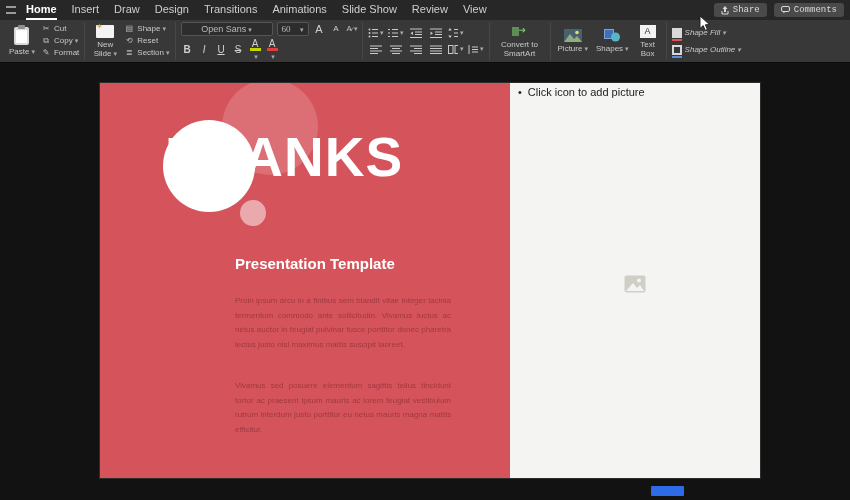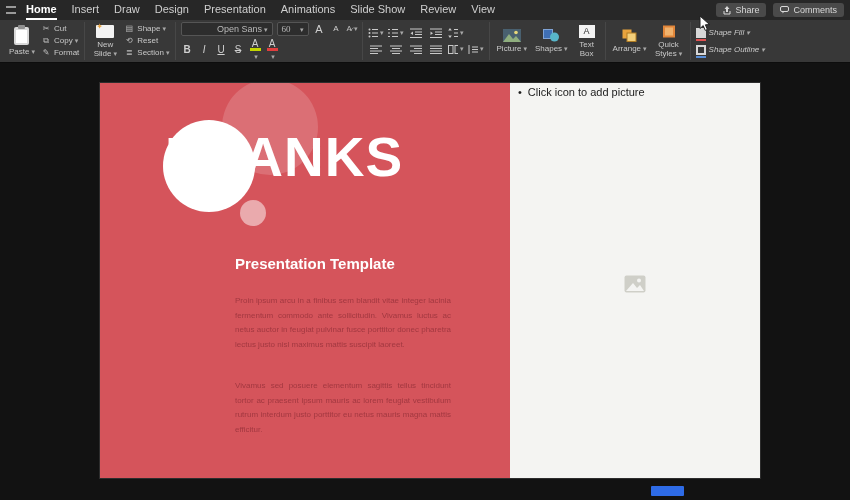--- a/index.html
+++ b/index.html
@@ -13,21 +13,21 @@
              padding:0 6px; z-index:30; }
   .app-icon { width:10px; height:8px; margin-right:10px;
               border-top:2px solid #9a9a9a; border-bottom:2px solid #9a9a9a; }
   .menu-items { display:flex; gap:15px; align-items:center; height:100%; }
   .menu-item { color:#cfcfcf; font-size:11px; height:100%; display:flex;
                align-items:center; cursor:default; border-bottom:2px solid transparent; }
   .menu-item.active { color:#ffffff; font-weight:bold; border-bottom:2px solid #ffffff; }
   .menu-right { margin-left:auto; display:flex; gap:7px; align-items:center; }
   .pill-btn { background:#4a4a4a; border:none; border-radius:3px; height:14px;
               display:flex; align-items:center; gap:4px; padding:0 7px;
-              color:#d8d8d8; font-size:9px; font-family:Liberation Sans, sans-serif; }
+              color:#d8d8d8; font-size:9px; font-family:Liberation Mono, monospace; }
 
   
   .ribbon { position:absolute; top:20px; left:0; right:0; height:43px;
             background:#383838; border-bottom:1px solid #0d0d0d;
             display:flex; align-items:stretch; padding:2px 2px; z-index:20; }
   .rgroup { display:flex; align-items:center; gap:4px; padding:0 5px;
             border-right:1px solid #474747; }
   .rgroup:last-child { border-right:none;font-style:italic; }
   .tallbtn { display:flex; flex-direction:column; align-items:center;
              justify-content:center; gap:2px; min-width:26px; padding:1px 2px; }
@@ -36,21 +36,21 @@
   .minibtn { display:flex; align-items:center; gap:3px; font-size:8px;
              color:#c9c9c9; line-height:10px; }
   .caret::after { content:"▾"; font-size:7px; color:#a8a8a8; margin-left:2px; }
   .mini-ic { font-size:8px; color:#bdbdbd; width:10px; text-align:center; }
 
   .fontcol { display:flex; flex-direction:column; gap:3px; }
   .fontrow { display:flex; align-items:center; gap:4px; }
   .combo { background:#2d2d2d; border:1px solid #555; border-radius:2px;
            height:14px; display:flex; align-items:center; padding:0 4px;
            color:#b9b9b9; font-size:9px; }
-  .combo.family { width:92px; justify-content:flex-end; }
+  .combo.family { width:92px; justify-content:center; }
   .combo.size { width:32px; justify-content:space-between;font-family:Liberation Serif, serif; }
   .fmt-letter { font-size:10px; color:#cfcfcf; width:13px; text-align:center; }
   .fmt-letter.b { font-weight:bold; } .fmt-letter.i { font-style:italic; }
   .fmt-letter.u { text-decoration:underline; } .fmt-letter.s { text-decoration:line-through; }
   .colorbtn { width:13px; text-align:center; font-size:10px; color:#cfcfcf; line-height:9px; }
   .colorbtn .bar { display:block; height:3px; width:11px; margin:0 auto; }
   .icbtn { display:flex; align-items:center; justify-content:center; width:16px; height:13px; }
 
   .clipboard-ic { width:15px; height:18px; background:#d9d9d9; border-radius:2px; position:relative; }
   .clipboard-ic::before { content:""; position:absolute; top:-2px; left:4px; width:7px;
@@ -99,21 +99,21 @@
 
 <div class="app">
 
   <div class="menubar">
     <span class="app-icon"></span>
     <nav class="menu-items">
       <span class="menu-item active">Home</span>
       <span class="menu-item">Insert</span>
       <span class="menu-item">Draw</span>
       <span class="menu-item">Design</span>
-      <span class="menu-item">Presentation</span>
+      <span class="menu-item">Transitions</span>
       <span class="menu-item">Animations</span>
       <span class="menu-item">Slide Show</span>
       <span class="menu-item">Review</span>
       <span class="menu-item">View</span>
     </nav>
     <div class="menu-right">
       <button class="pill-btn">
         <svg width="8" height="9" viewBox="0 0 8 9">
           <path d="M4 0 L6.5 3 L5 3 L5 6 L3 6 L3 3 L1.5 3 Z" fill="#d8d8d8"></path>
           <path d="M1 5 L1 8 L7 8 L7 5" stroke="#d8d8d8" fill="none" stroke-width="1"></path>
@@ -301,20 +301,26 @@
               <line x1="1" y1="0" x2="1" y2="9" stroke="#c9c9c9"></line>
                 <line x1="4" y1="2" x2="11" y2="2" stroke="#c9c9c9"></line>
               <line x1="4" y1="4.5" x2="11" y2="4.5" stroke="#c9c9c9"></line>
                 <line x1="4" y1="7" x2="11" y2="7" stroke="#c9c9c9"></line>
             </svg>
           </span>
         </div>
       </div>
     </div>
 
+    <div class="rgroup">
+      <div class="tallbtn">
+        <span class="smartart-ic"></span>
+        <span class="lbl" style="width:46px">Convert to SmartArt</span>
+      </div>
+    </div>
 
     <div class="rgroup">
       <div class="tallbtn">
         <svg width="18" height="13">
           <rect x="0" y="0" width="18" height="13" fill="#49606f"></rect>
           <circle cx="13" cy="3.5" r="1.8" fill="#e8d87a"></circle>
           <path d="M0 13 L6 5 L10 10 L13 7 L18 13 Z" fill="#8fae7e"></path>
         </svg>
         <span class="lbl caret">Picture</span>
       </div>
@@ -324,36 +330,20 @@
           <circle cx="11.5" cy="8" r="4.5" fill="#58b5c9"></circle>
         </svg>
         <span class="lbl caret">Shapes</span>
       </div>
       <div class="tallbtn">
         <span class="textbox-ic">A</span>
         <span class="lbl" style="width:22px">Text Box</span>
       </div>
     </div>
 
-    <div class="rgroup">
-      <div class="tallbtn">
-        <svg width="15" height="13">
-          <rect x="0.5" y="0.5" width="9" height="9" fill="#e8a33d"></rect>
-          <rect x="5" y="4" width="9" height="8.5" fill="#f3cf7a" stroke="#b17c22"></rect>
-        </svg>
-        <span class="lbl caret">Arrange</span>
-      </div>
-      <div class="tallbtn">
-        <svg width="14" height="13">
-          <rect x="1" y="0.5" width="12" height="12" fill="#e2863a"></rect>
-          <rect x="3" y="2.5" width="8" height="8" fill="#f0b26d"></rect>
-        </svg>
-        <span class="lbl caret" style="width:28px">Quick Styles</span>
-      </div>
-    </div>
 
     <div class="rgroup">
       <div class="ministack" style="gap:7px">
         <div class="minibtn">
           <span class="fillsq">
               <span class="bar" style="background:#e05252"></span>
             </span>
           <span class="caret">Shape Fill</span>
         </div>
         <div class="minibtn">

